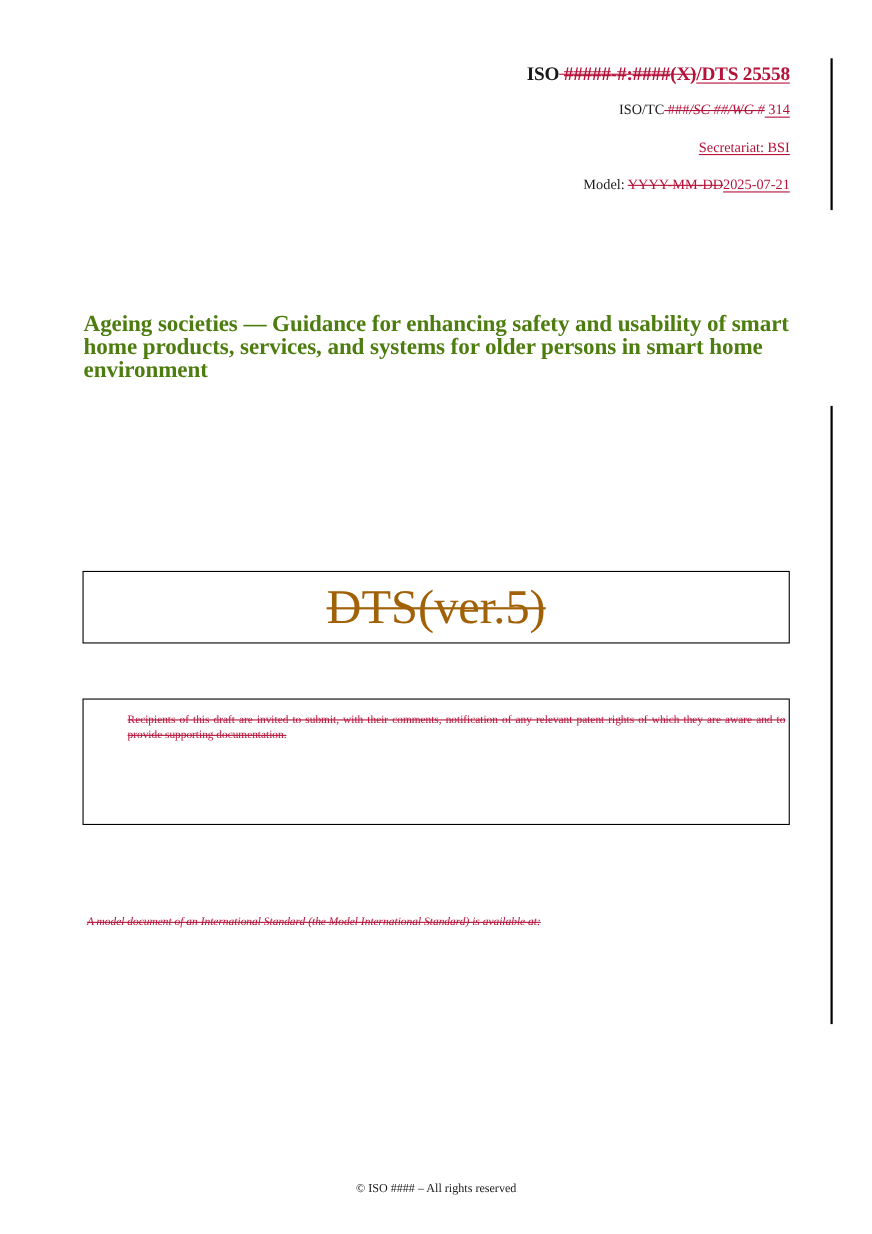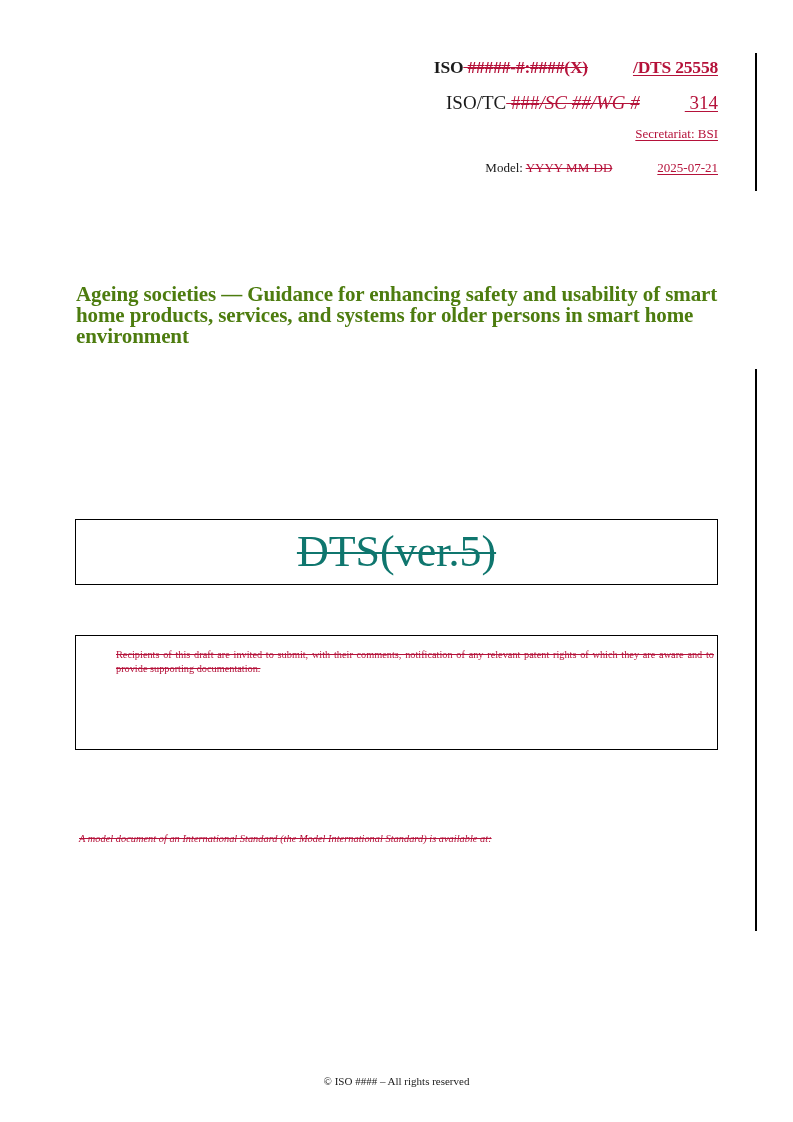--- a/index.html
+++ b/index.html
@@ -15,21 +15,21 @@
     font-family: "DejaVu Serif", "Liberation Serif", serif;
     color: #1a1a1a;
   }
   .page {
     position: absolute;
     left: 0; top: 0;
     width: 793px;
     height: 1122px;
     background: #ffffff;
   }
-  .ins { color: #b5123a; text-decoration: underline; text-decoration-thickness: 1px; text-underline-offset: 2px; padding-left: 45px; }
+  .ins { color: #b5123a; text-decoration: underline; text-decoration-thickness: 1px; text-underline-offset: 2px; }
   .del { color: #b5123a; text-decoration: line-through; text-decoration-thickness: 1px; }
   .ital { font-style: italic; }
 
   .change-bar {
     position: absolute;
     width: 1.5px;
     background: #000;
   }
 
   .hdr-line {
@@ -40,21 +40,21 @@
     font-family: "Liberation Serif", "DejaVu Serif", serif;
   }
   #hdr-ref {
     top: 57px;
     font-size: 17.5px;
     font-weight: bold;
     letter-spacing: -0.2px;
   }
   #hdr-tc {
     top: 92px;
-    font-size: 19px;
+    font-size: 13px;
   }
   #hdr-secr {
     top: 126px;
     font-size: 13px;
   }
   #hdr-date {
     top: 160px;
     font-size: 13px;
   }
 
@@ -80,21 +80,21 @@
     border: 1.3px solid #000;
     box-sizing: content-box;
     text-align: center;
   }
   #stage-text {
     display: inline-block;
     margin-top: 6px;
     font-family: "Liberation Serif", "DejaVu Serif", serif;
     font-size: 44px;
     line-height: 52px;
-    color: #0f766e;
+    color: #a16207;
     text-decoration: line-through;
     text-decoration-thickness: 2px;
   }
 
   #warning-box {
     position: absolute;
     left: 75px;
     top: 635px;
     width: 641px;
     height: 113px;

